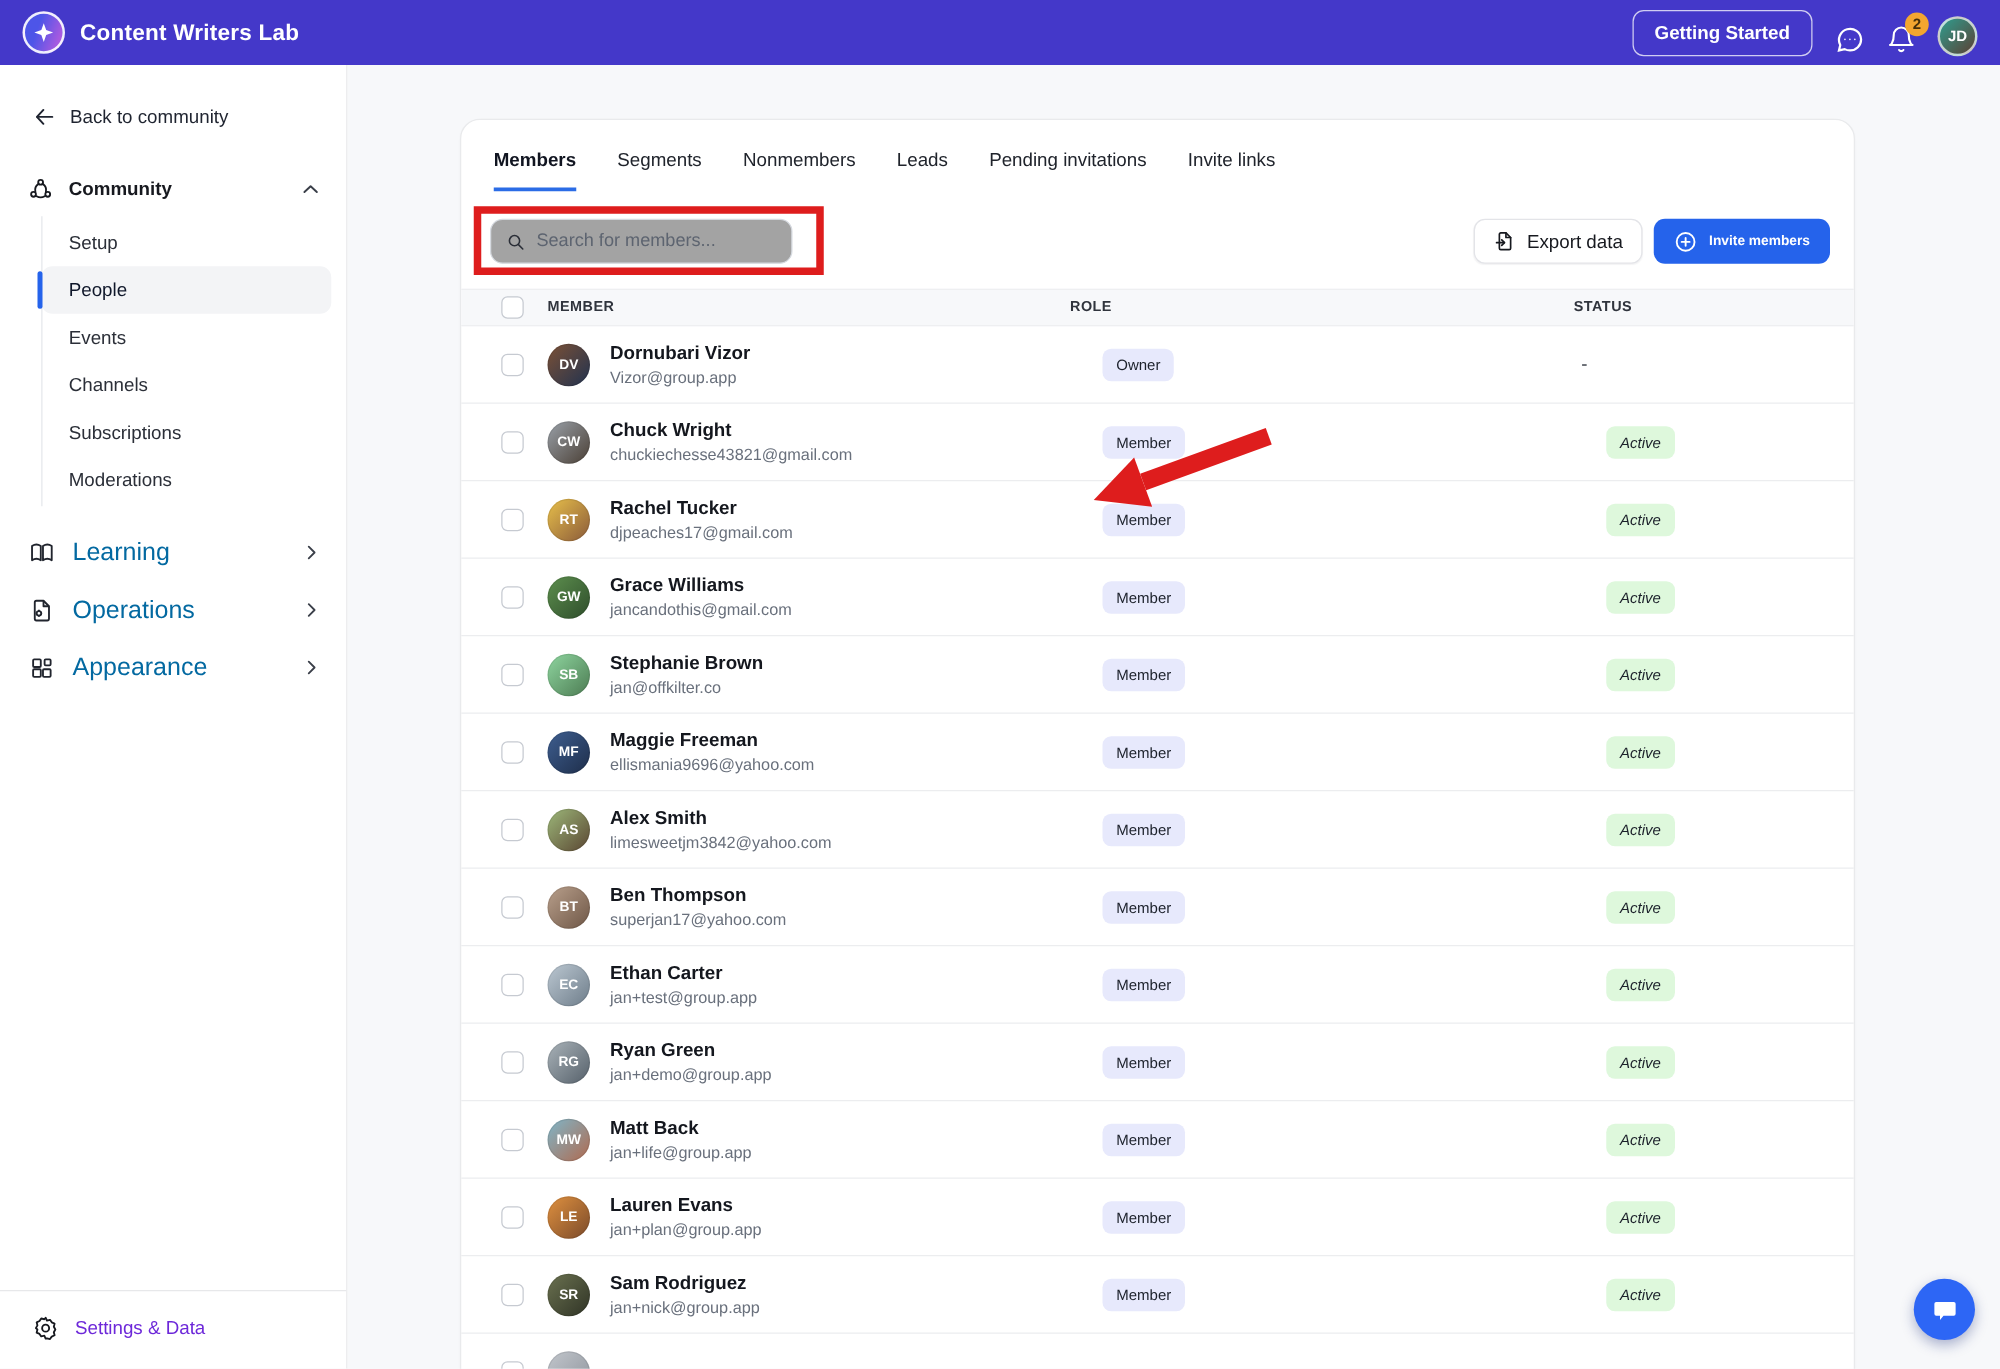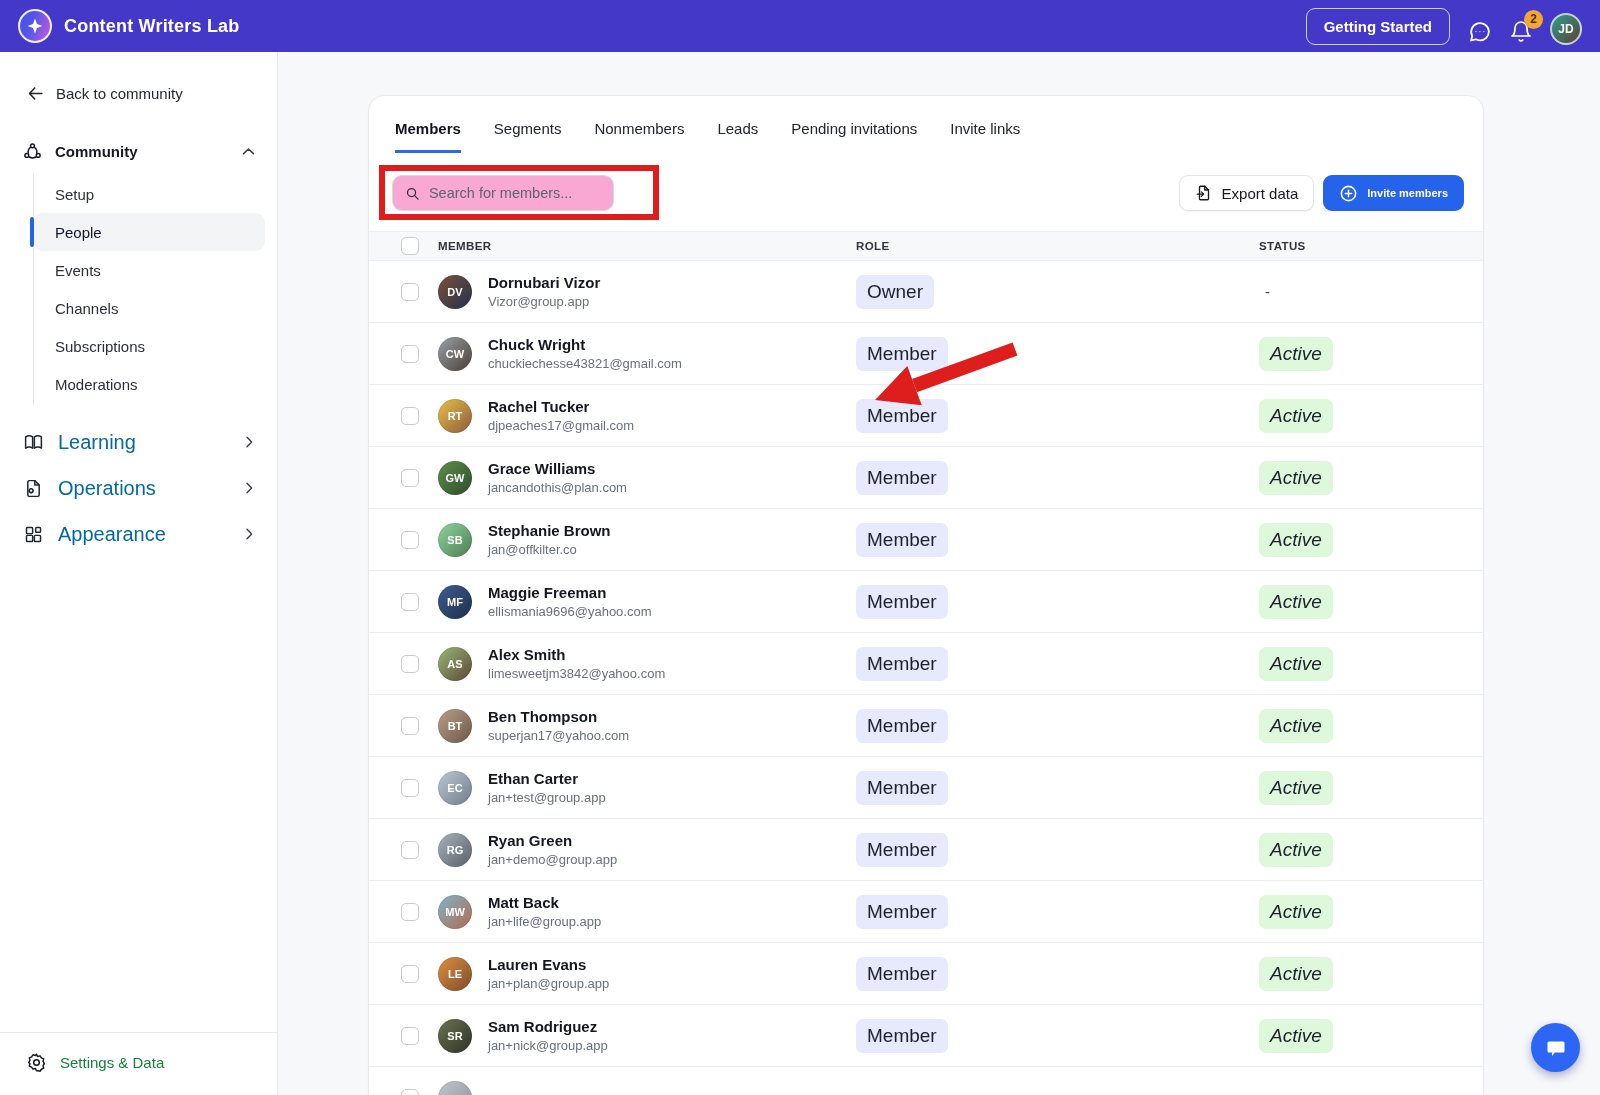--- a/index.html
+++ b/index.html
@@ -33,56 +33,56 @@
   .side-children { margin:8px 0 4px 33px; border-left:1px solid #E5E7EB; padding:2px 12px 2px 0; }
   .side-child { position:relative; height:38px; display:flex; align-items:center; padding-left:22px; font-size:15px; color:#2b2f38;
                 border-radius:9px; margin:0 0 0 -1px; cursor:pointer; }
   .side-child.selected { background:#F3F4F6; color:#0f172a; font-weight:500; }
   .side-child.selected::before { content:""; position:absolute; left:-3px; top:4px; bottom:4px; width:4px; border-radius:3px; background:var(--accent,#2563EB); }
   .side-rows { margin-top:14px; }
   .side-row { display:flex; align-items:center; gap:14px; height:46px; padding:0 20px 0 23px; cursor:pointer; }
   .side-row .lbl { font-size:20px; color:#0369a1; flex:1; }
   .side-footer { position:absolute; left:0; right:0; bottom:0; border-top:1px solid #E7E8EA; padding:19px 24px 22px 26px;
                  display:flex; align-items:center; gap:13px; cursor:pointer; }
-  .side-footer .lbl { font-size:15px; color:#15803d; }
+  .side-footer .lbl { font-size:15px; color:#6d28d9; }
 
   
   .main { flex:1; position:relative; background:#F7F8FA; }
   .card { position:absolute; left:90px; top:43px; width:1116px; height:1200px; background:#fff;
           border:1px solid #E9EAEC; border-radius:16px; box-shadow:0 1px 2px rgba(16,24,40,.04); }
 
   .tabs { display:flex; gap:33px; padding:24px 26px 0 26px; }
   .tab { font-size:15px; color:#20242c; padding-bottom:13px; border-bottom:3px solid transparent; cursor:pointer; font-weight:500; }
   .tab.active { font-weight:600; color:#111521; border-bottom-color:var(--tab-underline,#2B6CE6); }
 
   .controls { position:relative; height:78px; }
   .search-highlight { position:absolute; left:10px; top:12px; width:280px; height:55px; border:6px solid var(--annot-red,#DE1D1D); }
-  .search-box { position:absolute; left:23px; top:22px; width:222px; height:36px; border:1px solid #D6DAE0; border-radius:10px;
-                display:flex; align-items:center; gap:9px; padding:0 12px; background:#f9a8d4; }
+  .search-box { position:absolute; left:23px; top:22px; width:242px; height:36px; border:1px solid #D6DAE0; border-radius:10px;
+                display:flex; align-items:center; gap:9px; padding:0 12px; background:#a3a3a3; }
   .search-box input { border:none; outline:none; font-family:inherit; font-size:14.5px; color:#1F2430; width:100%; background:transparent; }
   .search-box input::placeholder { color:#5d6470; }
   .controls-right { position:absolute; right:19px; top:22px; display:flex; gap:9px; }
   .btn-export { display:flex; align-items:center; gap:9px; background:#fff; border:1px solid #E3E4E8; border-radius:9px;
                 padding:0 15px; height:36px; font-family:inherit; font-size:15px; font-weight:500; color:#17191f; cursor:pointer;
                 box-shadow:0 1px 1px rgba(16,24,40,.05); }
   .btn-invite { display:flex; align-items:center; gap:9px; background:var(--accent,#2563EB); border:none; border-radius:9px;
                 padding:0 16px; height:36px; font-family:inherit; font-size:11px; font-weight:600; color:#fff; cursor:pointer; }
 
   
   .grid-row { display:grid; grid-template-columns:69px 418px 403px 1fr; align-items:center; }
   .thead { height:30px; background:#F7F8FA; border-top:1px solid #EEEFF1; border-bottom:1px solid #EEEFF1; }
   .thead .col-label { font-size:11.5px; font-weight:700; letter-spacing:.4px; color:#30343d; }
   .cbx { width:18px; height:18px; margin-left:32px; border:1.5px solid #C6CAD1; border-radius:5px; background:#fff; cursor:pointer; }
   .trow { height:62px; border-bottom:1px solid #ECEDEF; }
   .member-cell { display:flex; align-items:center; gap:16px; }
   .avatar { width:34px; height:34px; border-radius:50%; flex:none; display:flex; align-items:center; justify-content:center;
             color:#fff; font-size:11px; font-weight:700; box-shadow:inset 0 0 0 1px rgba(0,0,0,.08); }
   .m-name { font-size:15px; font-weight:600; color:#14171e; line-height:1.25; }
   .m-email { font-size:13px; color:#69707c; margin-top:2px; }
-  .badge { display:inline-block; font-size:19px; color:#1c212b; border-radius:7px; padding:6px 11px; }
+  .badge { display:inline-block; font-size:12px; color:#1c212b; border-radius:7px; padding:6px 11px;margin-left:26px; }
   .badge.role { background:var(--role-bg,#E7E9FC); }
   .badge.status { background:var(--status-bg,#DEF8DC);font-style:italic; }
   .dash { font-size:15px; color:#3a3f49; padding-left:6px; }
 
   
   .arrow-annot { position:absolute; left:575px; top:283px; width:180px; height:80px; z-index:40; pointer-events:none; }
   .chat-widget { position:fixed; right:20px; bottom:23px; width:49px; height:49px; border-radius:50%;
                  background:var(--chat-bg,#2D66F5); display:flex; align-items:center; justify-content:center;
                  box-shadow:0 4px 10px rgba(20,40,120,.35); cursor:pointer; z-index:50; }
 
@@ -308,21 +308,21 @@
     <div><span class="badge status">Active</span></div>
           </div>
           <div class="grid-row trow">
     <div>
               <div class="cbx"></div>
             </div>
     <div class="member-cell">
       <div class="avatar" style="background: linear-gradient(135deg, rgb(93, 143, 78), rgb(46, 77, 43));">GW</div>
       <div>
         <div class="m-name">Grace Williams</div>
-        <div class="m-email">jancandothis@plan.com</div>
+        <div class="m-email">jancandothis@gmail.com</div>
       </div>
     </div>
     <div><span class="badge role">Member</span></div>
     <div><span class="badge status">Active</span></div>
           </div>
           <div class="grid-row trow">
     <div>
               <div class="cbx"></div>
             </div>
     <div class="member-cell">

